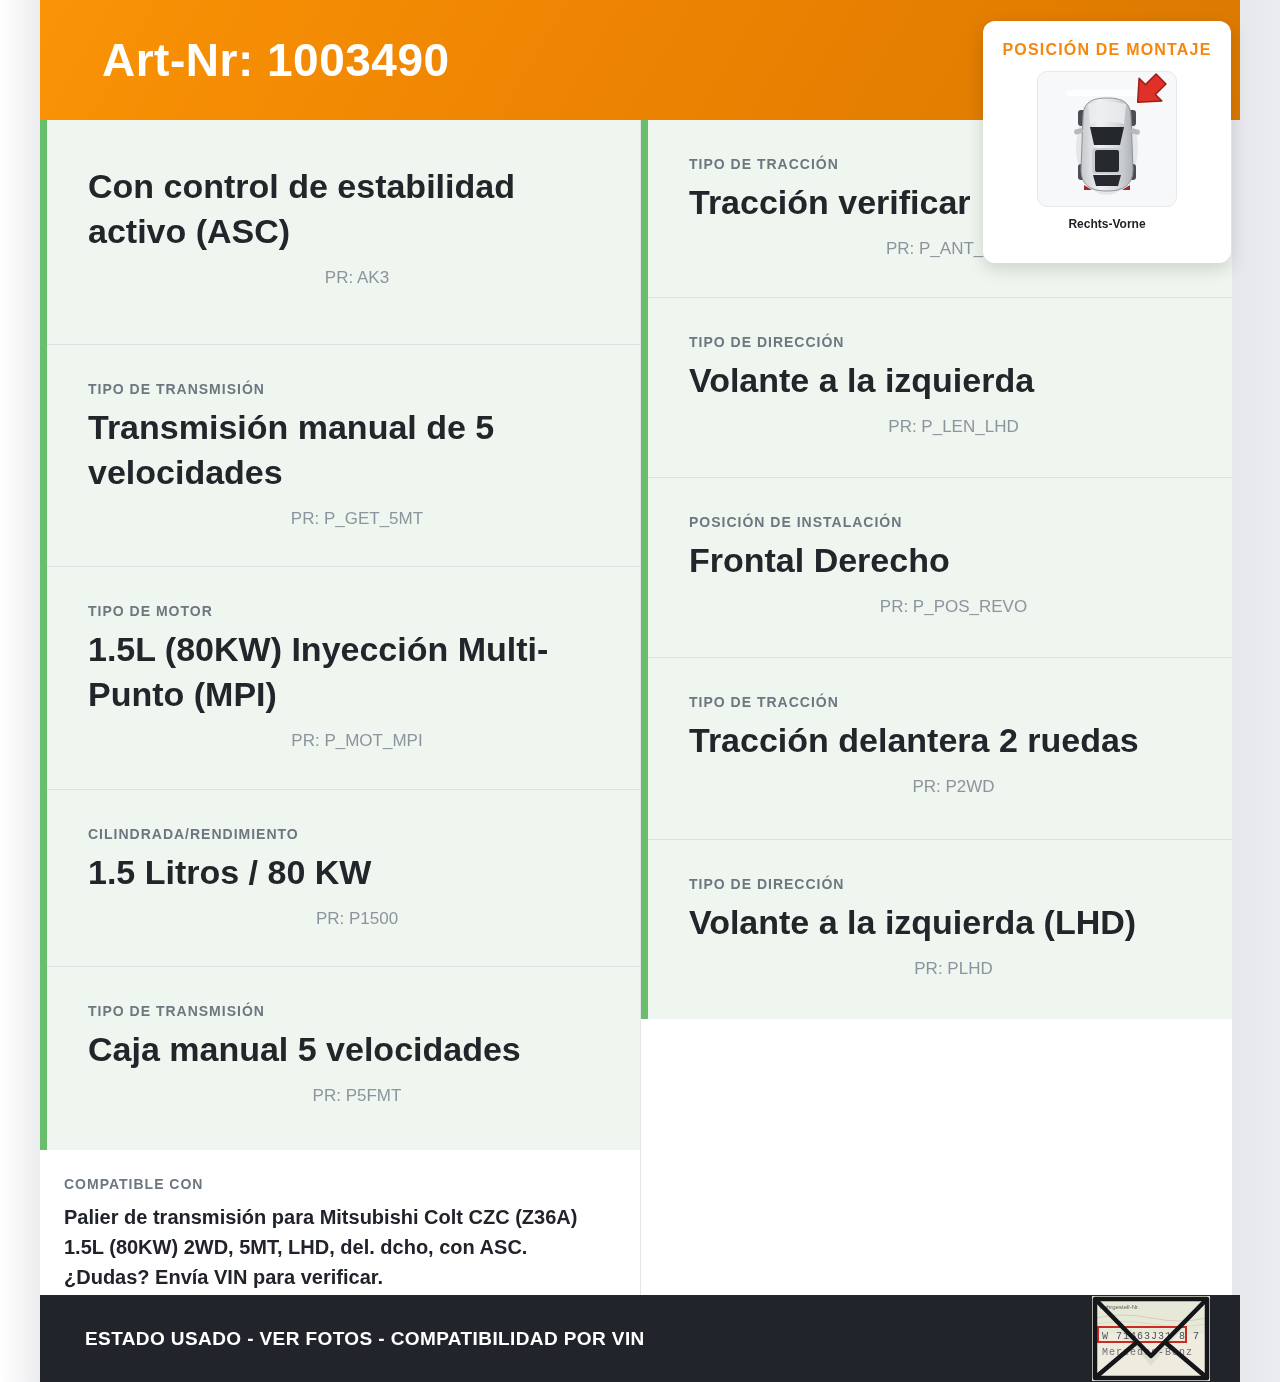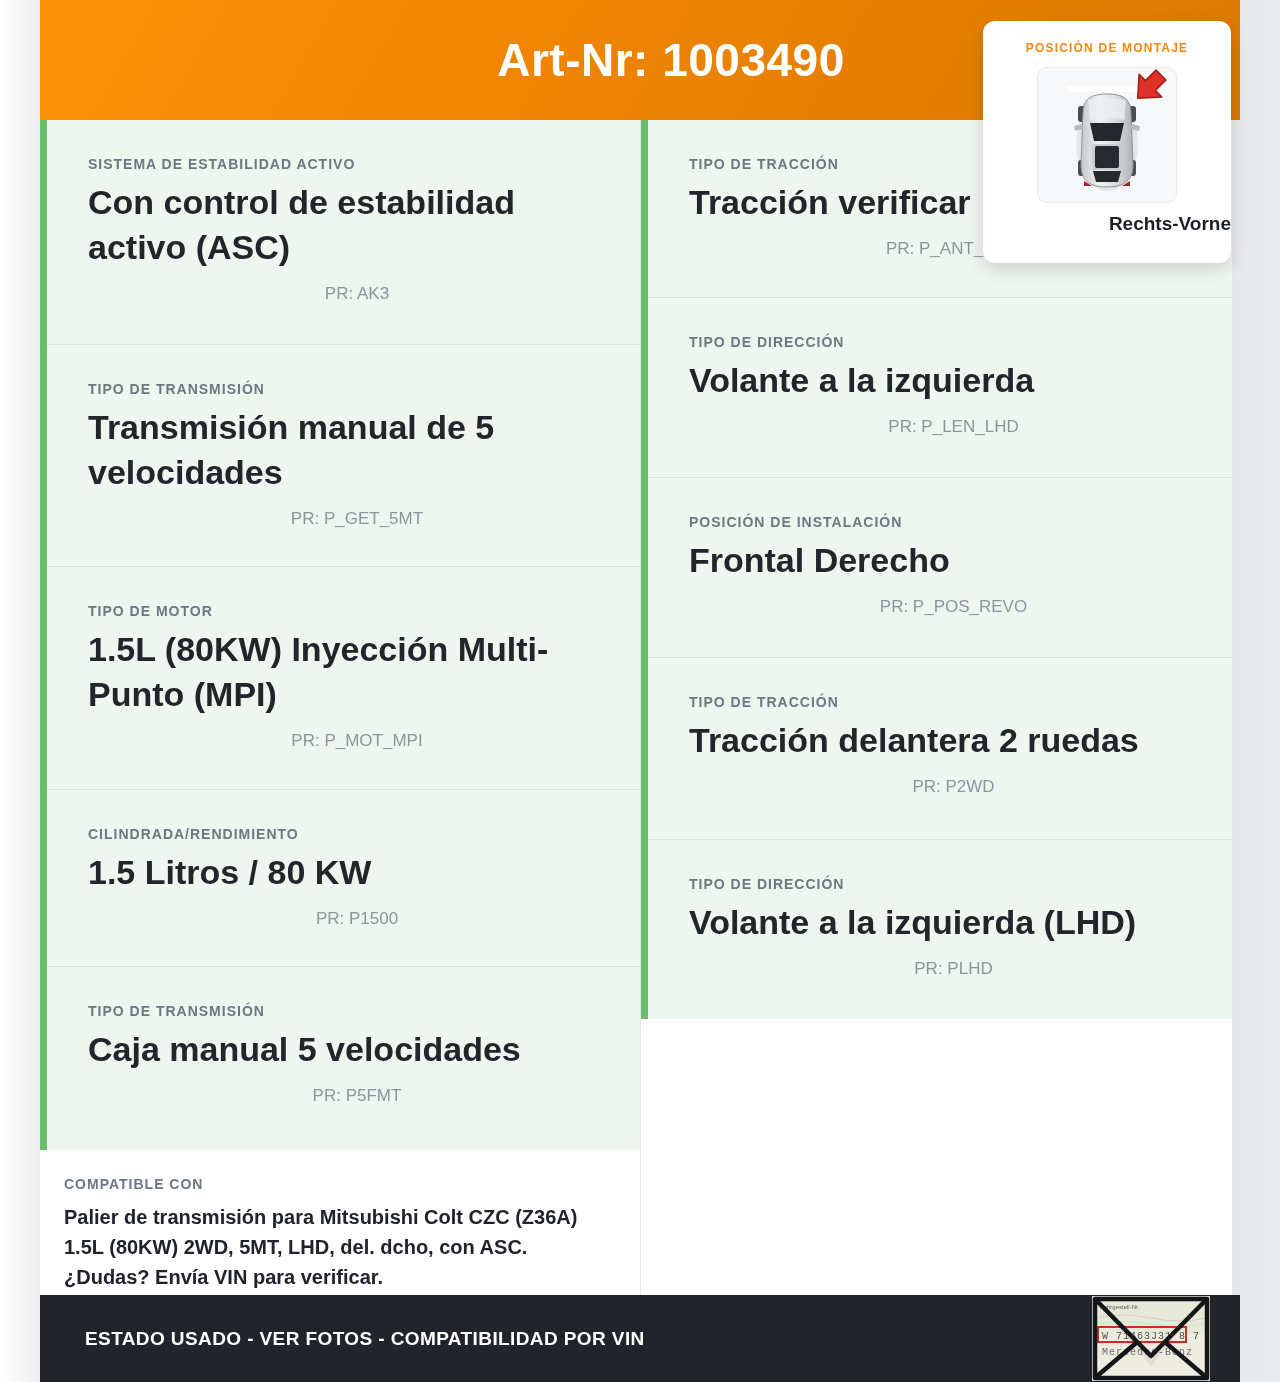--- a/index.html
+++ b/index.html
@@ -8,21 +8,20 @@
     font-family:"Liberation Sans", sans-serif;
     background: linear-gradient(to right, #ffffff 0%, #e6e7ea 4%, #e2e4e8 94%, #ebecef 100%);
     overflow:hidden;
   }
   #page { position:relative; width:1280px; height:1382px; }
 
   
   .header {
     position:absolute; left:40px; top:0; width:1200px; height:120px;
     background: linear-gradient(120deg, #fa9306 0%, #ee8402 45%, #db7900 100%);
-    text-align: center;
   }
   .header h1 {
     padding:33px 0 0 62px;
     font-size:46px; font-weight:bold; color:#ffffff; letter-spacing:0.5px;
   }
 
   
   .col {
     position:absolute; top:120px;
     background: var(--mint_bg, #eff5ef);
@@ -77,42 +76,41 @@
   .vin-img { position:absolute; right:30px; top:1px; width:118px; height:85px; }
 
   
   .mount-card {
     position:absolute; left:983px; top:21px; width:248px; height:242px;
     background:#ffffff; border-radius:12px; z-index:10;
     box-shadow:0 6px 18px rgba(0,0,0,0.14);
     text-align:center; padding-top:20px;
   }
   .mount-title {
-    font-size:12px; font-weight:bold; letter-spacing:1.2px;
+    font-size:16px; font-weight:bold; letter-spacing:1.2px;
     color: var(--accent_orange, #f5870f);
   }
   .mount-imgbox {
     width:140px; height:136px; margin:12px auto 0;
     background:#f7f8fa; border:1px solid #e7e9ed; border-radius:10px;
     display:flex; align-items:center; justify-content:center;
   }
-  .mount-label { margin-top:10px; font-size:19px; font-weight:bold; color:#1b2026;text-align:right; }
+  .mount-label { margin-top:10px; font-size:12px; font-weight:bold; color:#1b2026; }
 </style>
 </head>
 <body>
 
 <div id="page">
 
   <div class="header">
     <h1>Art-Nr: 1003490</h1>
   </div>
 
   <div class="col col-left">
     <div class="spec-card" style="height:225px">
-      <div class="spec-label">SISTEMA DE ESTABILIDAD ACTIVO</div>
       <div class="spec-value">Con control de estabilidad
 activo (ASC)</div>
       <div class="spec-pr">PR: AK3</div>
     </div>
     <div class="spec-card" style="height:222px">
       <div class="spec-label">TIPO DE TRANSMISIÓN</div>
       <div class="spec-value">Transmisión manual de 5
 velocidades</div>
       <div class="spec-pr">PR: P_GET_5MT</div>
     </div>

